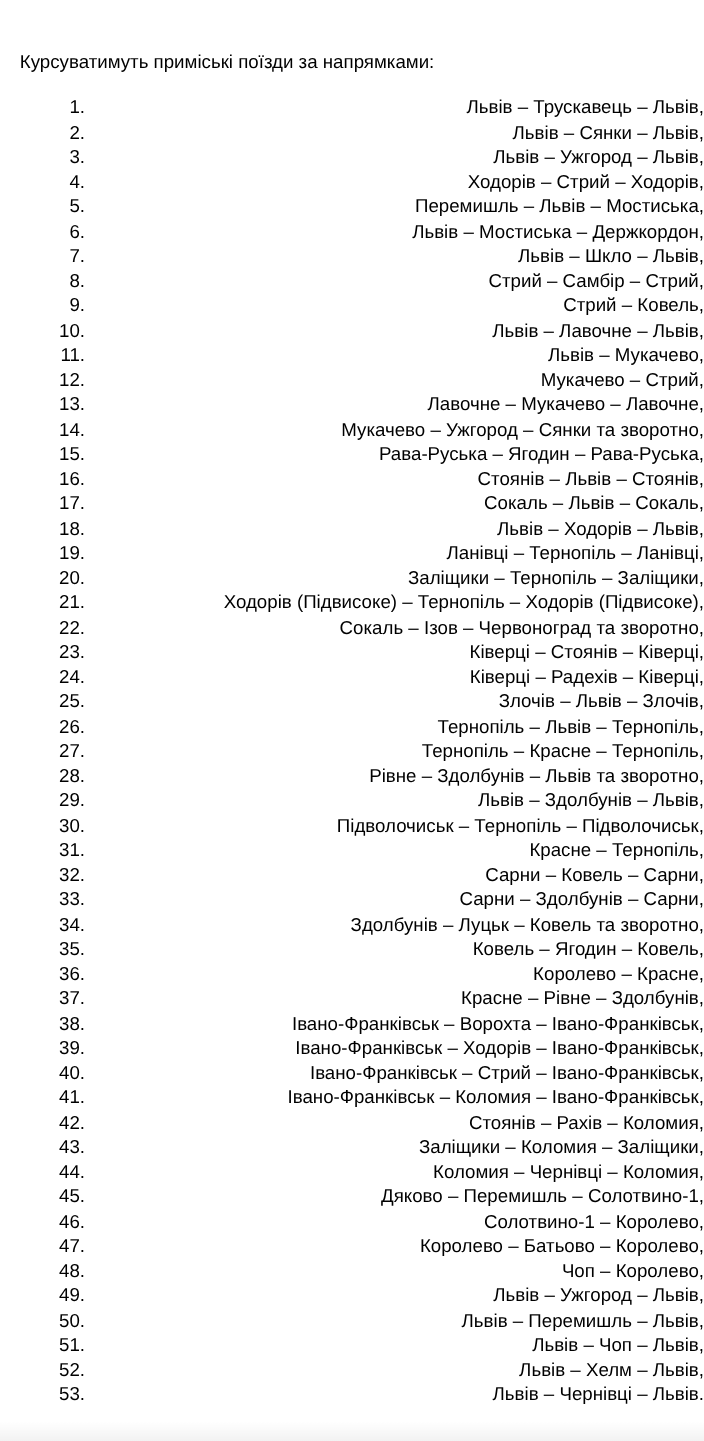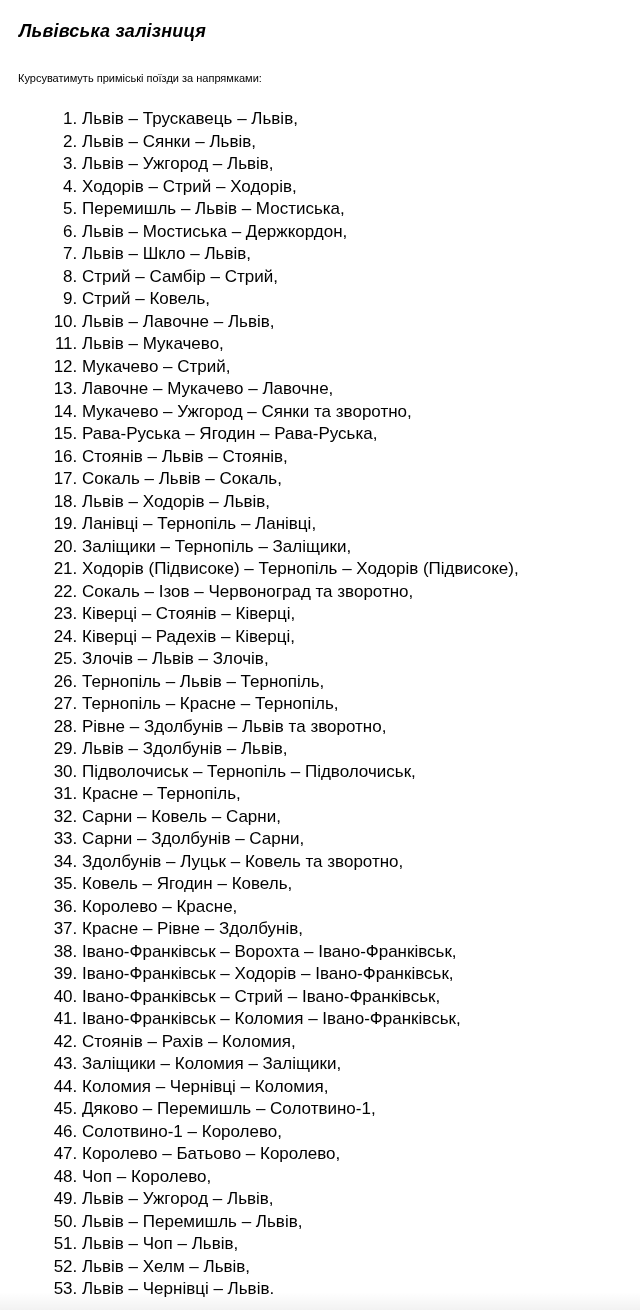--- a/index.html
+++ b/index.html
@@ -22,50 +22,50 @@
   .doc-title {
     margin: 0 0 0 19px;
     font-size: 18px;
     line-height: 21px;
     font-weight: bold;
     font-style: italic;
     letter-spacing: 0.2px;
   }
   .intro {
     margin: 25px 0 0 18px;
-    font-size: 11px;
+    font-size: 17px;
     line-height: 22px;
   }
   ol.routes {
     margin: 19px 0 16px 0;
     padding: 0 0 0 82px;
     font-size: 17px;
     line-height: 22.5px;
     list-style-type: decimal;
     list-style-position: outside;
+    text-align: right;
   }
   ol.routes li {
     padding: 0;
     margin: 0;
   }
   .bottom-shade {
     position: absolute;
     left: 0;
     bottom: 0;
     width: 640px;
     height: 18px;
     background: linear-gradient(to bottom, rgba(0,0,0,0) 0%, rgba(0,0,0,0.05) 100%);
     pointer-events: none;
   }
 </style>
 </head>
 <body>
 
 <div class="page">
-  <h1 class="doc-title">Львівська залізниця</h1>
 
   <p class="intro">Курсуватимуть приміські поїзди за напрямками:</p>
 
   <ol class="routes">
       <li>Львів – Трускавець – Львів,</li>
       <li>Львів – Сянки – Львів,</li>
       <li>Львів – Ужгород – Львів,</li>
       <li>Ходорів – Стрий – Ходорів,</li>
       <li>Перемишль – Львів – Мостиська,</li>
       <li>Львів – Мостиська – Держкордон,</li>

